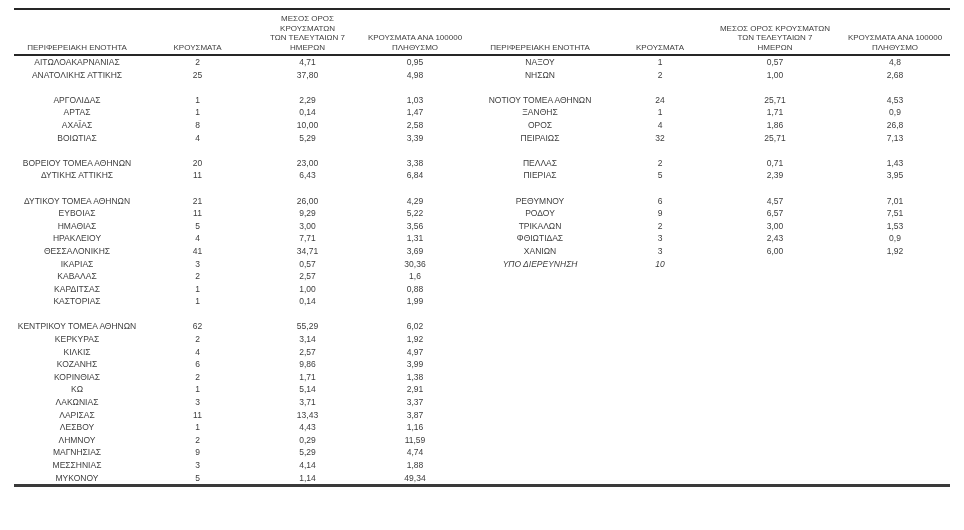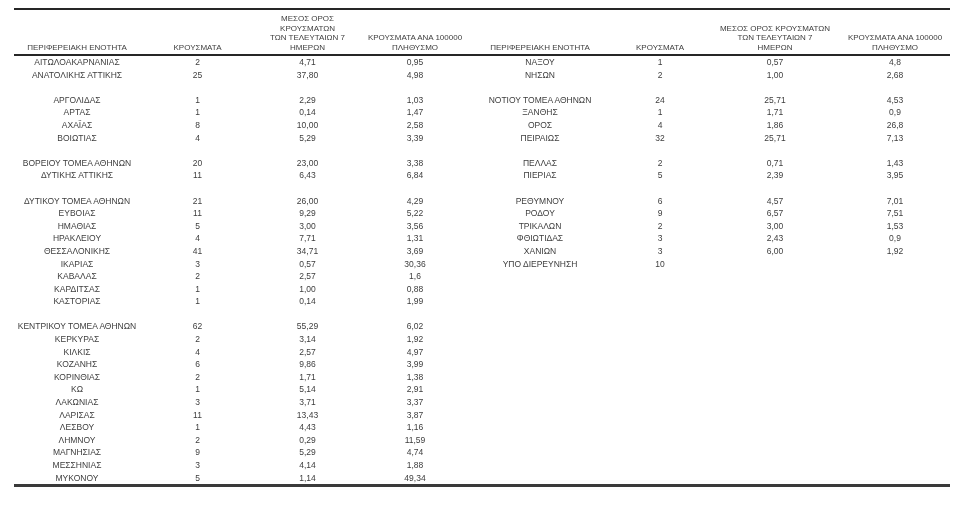--- a/index.html
+++ b/index.html
@@ -38,21 +38,21 @@
   tbody td {
     font-size: 8.5px;
     line-height: 12.6px;
     height: 12.6px;
     text-align: center;
     vertical-align: middle;
     white-space: nowrap;
     overflow: hidden;
     padding: 0;
   }
-  tbody td.italic { }
+  tbody td.italic { font-style: italic; }
 </style>
 </head>
 <body>
 
 <div class="sheet">
   <table class="cases-table">
     <colgroup>
       <col style="width:126px">
         <col style="width:115px">
         <col style="width:105px">

